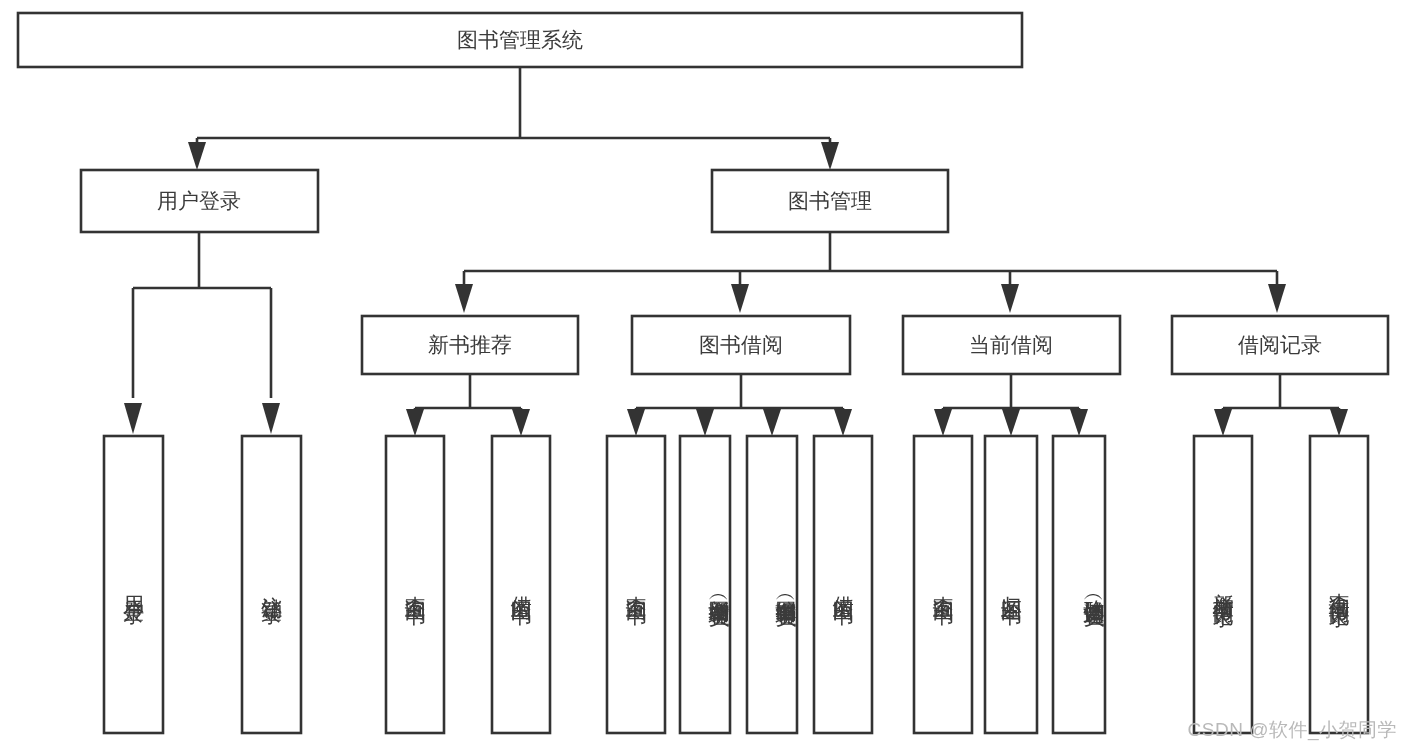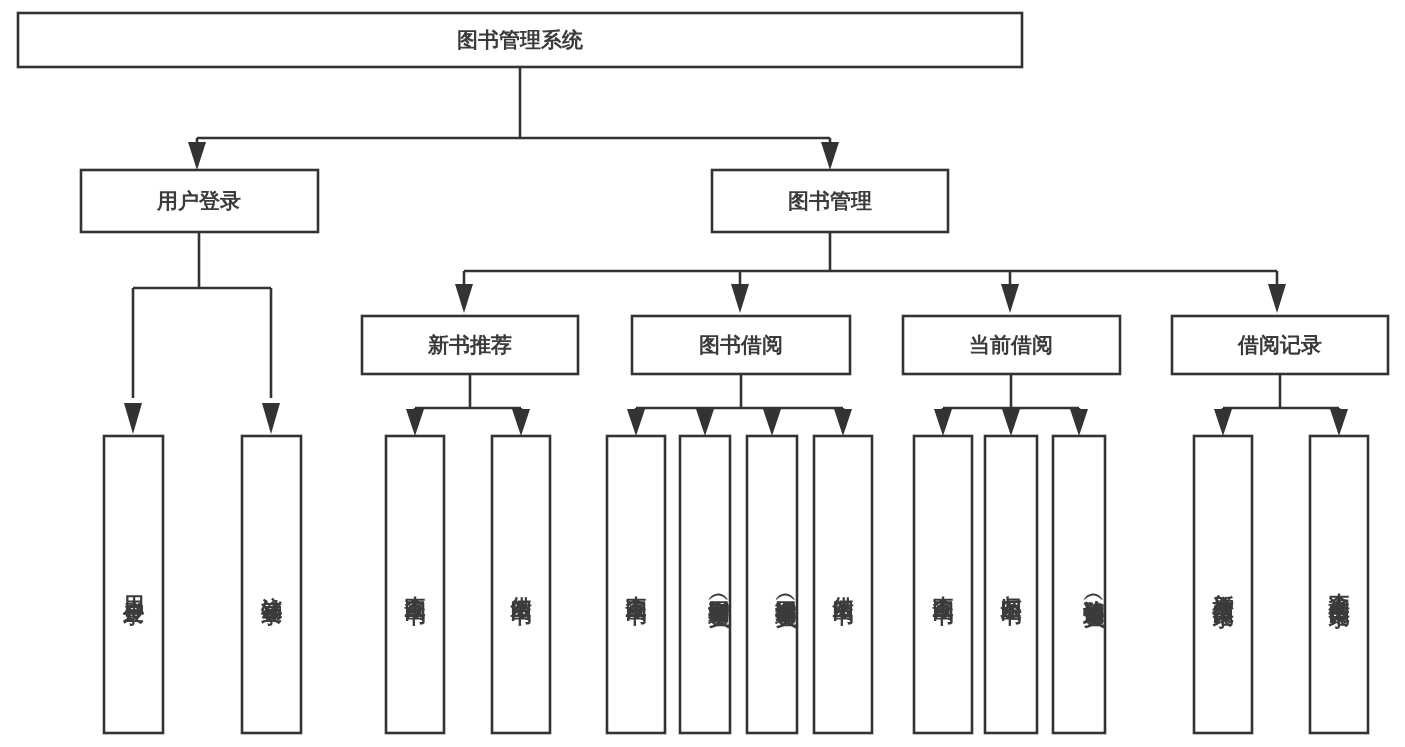--- a/index.html
+++ b/index.html
@@ -11,21 +11,20 @@
     width: 1405px;
     height: 747px;
     font-family: "Liberation Sans", sans-serif;
     overflow: hidden;
   }
   #diagram-root {
     position: relative;
     width: 1405px;
     height: 747px;
     background: #ffffff;
-    font-weight: bold;
   }
   svg.diagram-canvas {
     position: absolute;
     left: 0;
     top: 0;
     width: 1405px;
     height: 747px;
     display: block;
   }
   .node-box {
@@ -210,13 +209,14 @@
   <div class="leaf-label" style="left:747px; top:442px; width:50px; height:291px; display:flex; align-items:flex-start; justify-content:center; letter-spacing:1px;">编辑图书（管理员）</div>
   <div class="leaf-label" style="left:814px; top:436px; width:58px; height:297px; display:flex; align-items:center; justify-content:center;">借阅图书</div>
 
   <div class="leaf-label" style="left:914px; top:436px; width:58px; height:297px; display:flex; align-items:center; justify-content:center;">查询图书</div>
   <div class="leaf-label" style="left:985px; top:436px; width:52px; height:297px; display:flex; align-items:center; justify-content:center;">归还图书</div>
   <div class="leaf-label" style="left:1053px; top:442px; width:52px; height:291px; display:flex; align-items:flex-start; justify-content:center; letter-spacing:1px;">确认归还（管理员）</div>
 
   <div class="leaf-label" style="left:1194px; top:436px; width:58px; height:297px; display:flex; align-items:center; justify-content:center;">新增借阅记录</div>
   <div class="leaf-label" style="left:1310px; top:436px; width:58px; height:297px; display:flex; align-items:center; justify-content:center;">查询借阅记录</div>
 
+  <div class="watermark">CSDN @软件_小贺同学</div>
 </div>
 
 </body></html>

